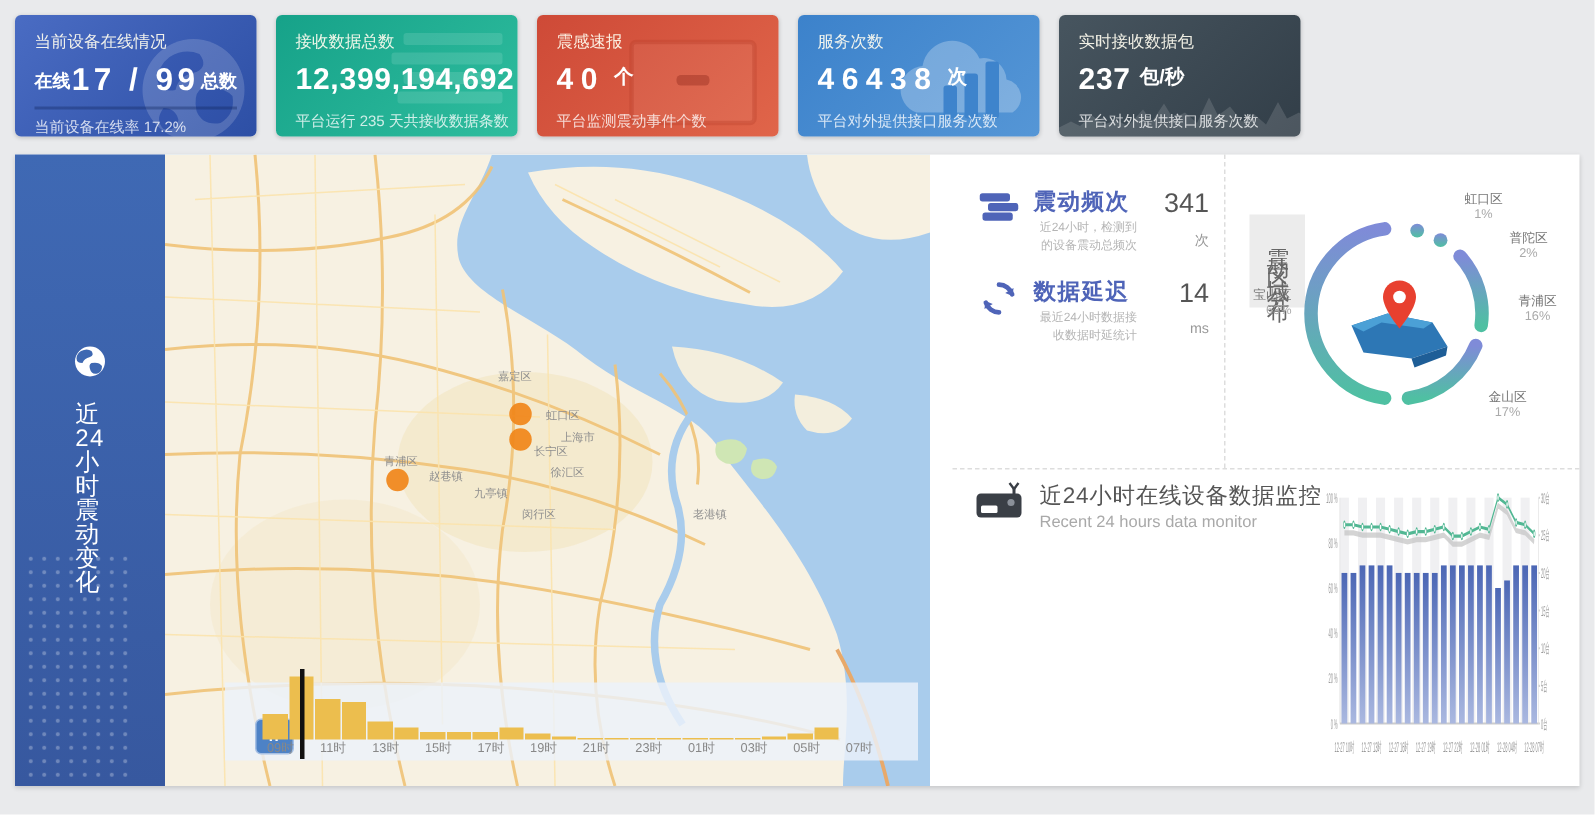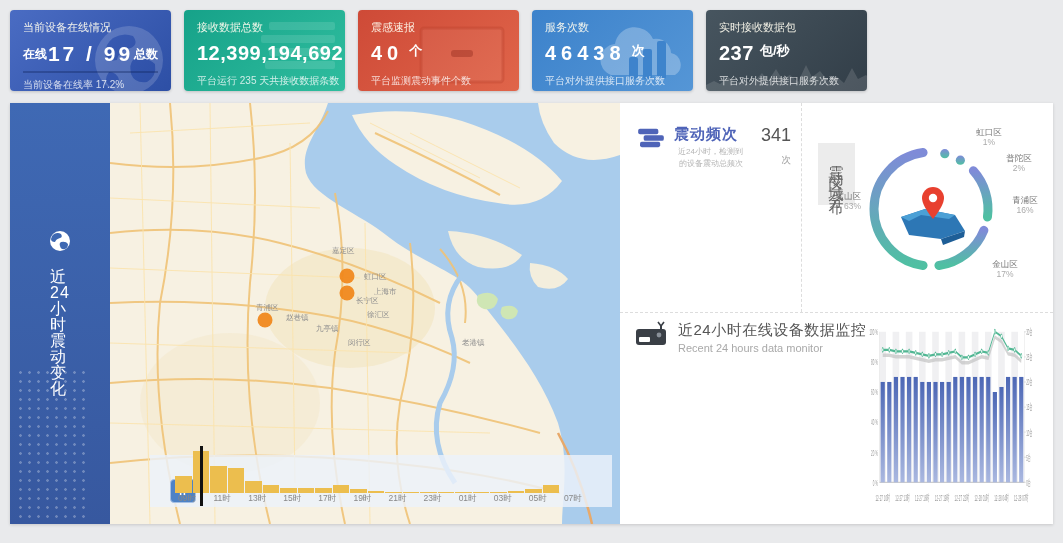--- a/index.html
+++ b/index.html
@@ -47,21 +47,21 @@
   .map-wrap { width:510px; position:relative; flex-shrink:0; overflow:hidden; }
   .timeline { position:absolute; left:40px; width:462px; bottom:17px; height:52px; background:rgba(236,242,250,.82); }
   .pause-btn { position:absolute; left:20px; top:24px; width:26px; height:24px; background:#4d82c6; border:1px solid #a6c0e4; border-radius:4px; color:#fff; font-size:10px; font-weight:bold; letter-spacing:1px; display:flex; align-items:center; justify-content:center; cursor:pointer; }
   .tl-bars { position:absolute; left:25px; bottom:14px; height:46px; display:flex; align-items:flex-end; gap:1px; }
   .tl-bar { width:16.5px; background:#ecbe4e; }
   .tl-cursor { position:absolute; left:50px; top:-9px; width:2.5px; height:60px; background:#111; cursor:ew-resize; }
   .tl-labels { position:absolute; left:25px; bottom:2px; width:410px; display:flex; justify-content:space-between; }
   .tl-label { font-size:8.5px; color:#888; width:24px; text-align:center; }
 
   
-  .right { flex:1; display:flex; flex-direction:column; min-width:0; }
+  .right { flex:1; display:flex; flex-direction:column; min-width:0;padding-left:15px; }
   .right-top { height:210px; display:flex; border-bottom:1px dashed #ddd; }
   .stats-col { width:182px; border-right:1px dashed #ddd; padding:22px 10px 10px 16px; display:flex; flex-direction:column; gap:16px; flex-shrink:0; }
   .stat { display:flex; align-items:flex-start; gap:8px; }
   .stat-ic { width:30px; padding-top:2px; flex-shrink:0; }
   .stat-mid { flex:1; min-width:0; }
   .stat-title { font-size:15px; font-weight:bold; color:#4f64b8; letter-spacing:1px; white-space:nowrap; }
   .stat-desc { font-size:8px; color:#b5b5b5; text-align:right; line-height:1.45; margin-top:2px; }
   .stat-val { width:40px; text-align:right; flex-shrink:0; }
   .stat-num { font-size:18px; color:#555; }
   .stat-unit { font-size:9.5px; color:#999; margin-top:8px; }
@@ -298,20 +298,39 @@
                   <div>的设备震动总频次</div>
               </div>
             </div>
             <div class="stat-val">
               <div class="stat-num">341</div>
               <div class="stat-unit">次</div>
             </div>
           </div>
 
 
+          <div class="stat">
+            <svg class="stat-ic" width="26" height="26" viewBox="0 0 26 26">
+              <path d="M13 3 a10 10 0 0 1 9.5 7" stroke="#4f64b8" stroke-width="3.4" fill="none" stroke-linecap="round"></path>
+              <path d="M23.5 5.5 L22.8 11.2 17.5 9z" fill="#4f64b8"></path>
+              <path d="M13 23 a10 10 0 0 1 -9.5 -7" stroke="#4f64b8" stroke-width="3.4" fill="none" stroke-linecap="round"></path>
+              <path d="M2.5 20.5 L3.2 14.8 8.5 17z" fill="#4f64b8"></path>
+            </svg>
+            <div class="stat-mid">
+              <div class="stat-title">数据延迟</div>
+              <div class="stat-desc">
+                <div>最近24小时数据接</div>
+                  <div>收数据时延统计</div>
+              </div>
+            </div>
+            <div class="stat-val">
+              <div class="stat-num">14</div>
+              <div class="stat-unit">ms</div>
+            </div>
+          </div>
         </div>
 
         <div class="donut-area">
           <div class="donut-title">震动区域分布</div>
           <svg id="donut-svg" width="250" height="210" viewBox="0 0 250 210" style="position:absolute;right:0;top:0">
             <defs>
               <linearGradient id="dg" x1="0" y1="0" x2="0" y2="1">
                 <stop offset="0" stop-color="#7f8bd8"></stop>
                   <stop offset="1" stop-color="#4fc0a2"></stop>
               </linearGradient>

